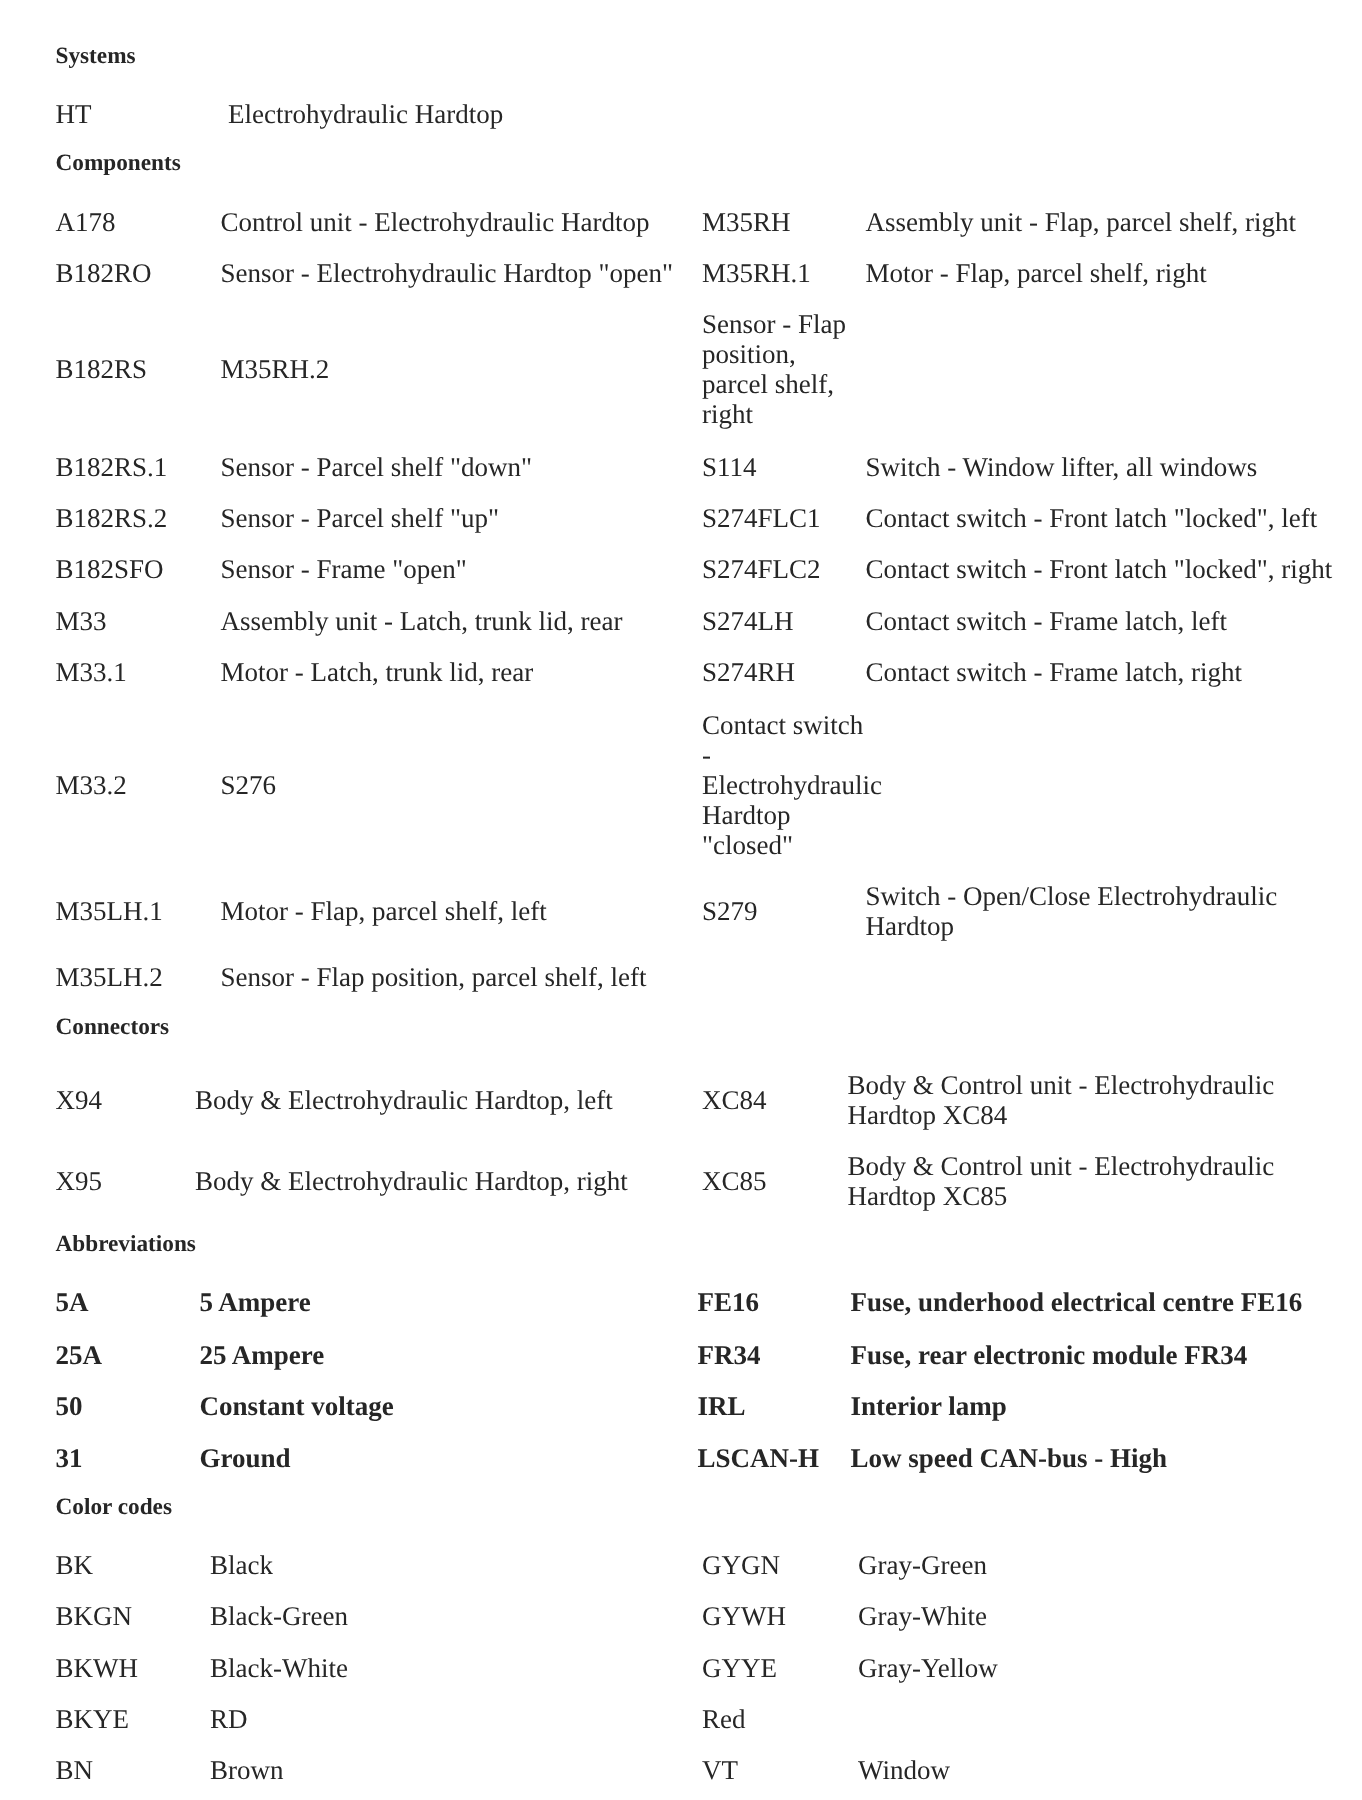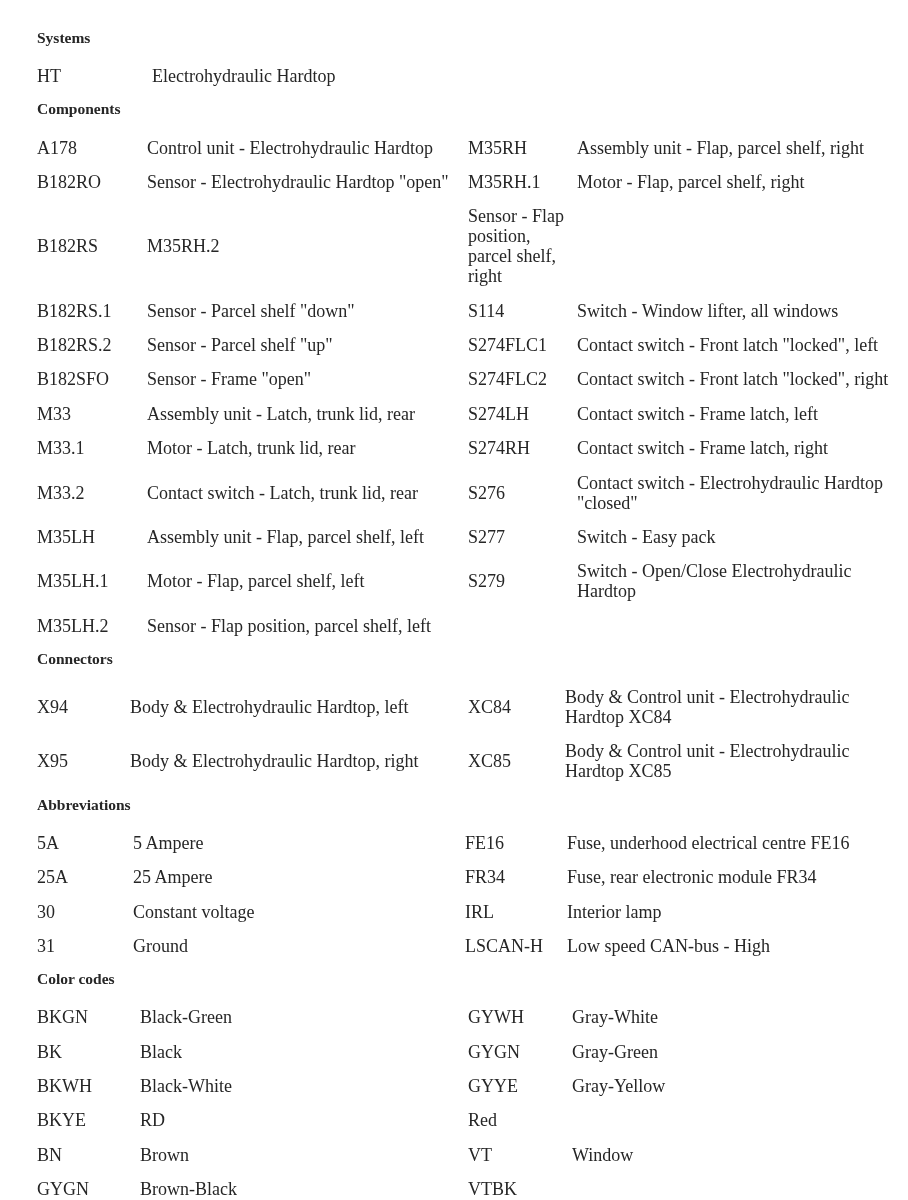--- a/index.html
+++ b/index.html
@@ -27,21 +27,21 @@
     display: grid;
     padding: 7.2px 0;
     font-size: 18px;
     line-height: 20px;
     align-items: center;
   }
   .desc { white-space: pre-line; }
   .sec-systems      .row { grid-template-columns: 115px 1fr; }
   .sec-components   .row { grid-template-columns: 110px 321px 109px 1fr; }
   .sec-connectors   .row { grid-template-columns: 93px 338px 97px 1fr; }
-  .sec-abbreviations .row { grid-template-columns: 96px 332px 102px 1fr; }
+  .sec-abbreviations .row { grid-template-columns: 96px 332px 102px 1fr; font-weight: bold; }
   .sec-colorcodes   .row { grid-template-columns: 103px 328px 104px 1fr; }
 </style>
 </head>
 <body>
 
 <div class="page">
 
   <div class="section sec-systems">
     <div class="heading">Systems</div>
     <div class="row">
@@ -95,30 +95,23 @@
       <span class="desc">Contact switch - Frame latch, left</span>
     </div>
     <div class="row">
       <span class="code">M33.1</span>
       <span class="desc">Motor - Latch, trunk lid, rear</span>
       <span class="code">S274RH</span>
       <span class="desc">Contact switch - Frame latch, right</span>
     </div>
     <div class="row">
       <span class="code">M33.2</span>
-      <span class="desc">Contact switch - Latch, trunk lid, rear</span>
       <span class="code">S276</span>
       <span class="desc">Contact switch - Electrohydraulic Hardtop
 "closed"</span>
-    </div>
-    <div class="row">
-      <span class="code">M35LH</span>
-      <span class="desc">Assembly unit - Flap, parcel shelf, left</span>
-      <span class="code">S277</span>
-      <span class="desc">Switch - Easy pack</span>
     </div>
     <div class="row">
       <span class="code">M35LH.1</span>
       <span class="desc">Motor - Flap, parcel shelf, left</span>
       <span class="code">S279</span>
       <span class="desc">Switch - Open/Close Electrohydraulic
 Hardtop</span>
     </div>
     <div class="row">
       <span class="code">M35LH.2</span>
@@ -154,48 +147,48 @@
       <span class="code">FE16</span>
       <span class="desc">Fuse, underhood electrical centre FE16</span>
     </div>
     <div class="row">
       <span class="code">25A</span>
       <span class="desc">25 Ampere</span>
       <span class="code">FR34</span>
       <span class="desc">Fuse, rear electronic module FR34</span>
     </div>
     <div class="row">
-      <span class="code">30</span>
+      <span class="code">50</span>
       <span class="desc">Constant voltage</span>
       <span class="code">IRL</span>
       <span class="desc">Interior lamp</span>
     </div>
     <div class="row">
       <span class="code">31</span>
       <span class="desc">Ground</span>
       <span class="code">LSCAN-H</span>
       <span class="desc">Low speed CAN-bus - High</span>
     </div>
   </div>
 
   <div class="section sec-colorcodes">
     <div class="heading">Color codes</div>
     <div class="row">
+      <span class="code">BK</span>
+      <span class="desc">Black</span>
+      <span class="code">GYGN</span>
+      <span class="desc">Gray-Green</span>
+    </div>
+    <div class="row">
       <span class="code">BKGN</span>
       <span class="desc">Black-Green</span>
       <span class="code">GYWH</span>
       <span class="desc">Gray-White</span>
     </div>
     <div class="row">
-      <span class="code">BK</span>
-      <span class="desc">Black</span>
-      <span class="code">GYGN</span>
-      <span class="desc">Gray-Green</span>
-    </div>
-    <div class="row">
       <span class="code">BKWH</span>
       <span class="desc">Black-White</span>
       <span class="code">GYYE</span>
       <span class="desc">Gray-Yellow</span>
     </div>
     <div class="row">
       <span class="code">BKYE</span>
       <span class="code">RD</span>
       <span class="desc">Red</span>
     </div>

